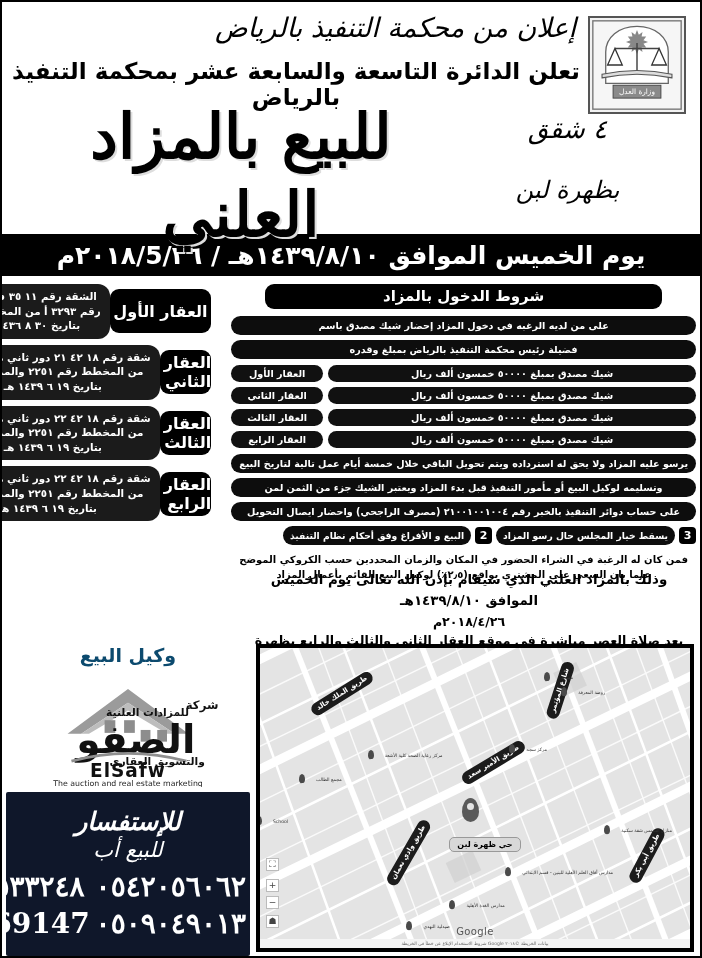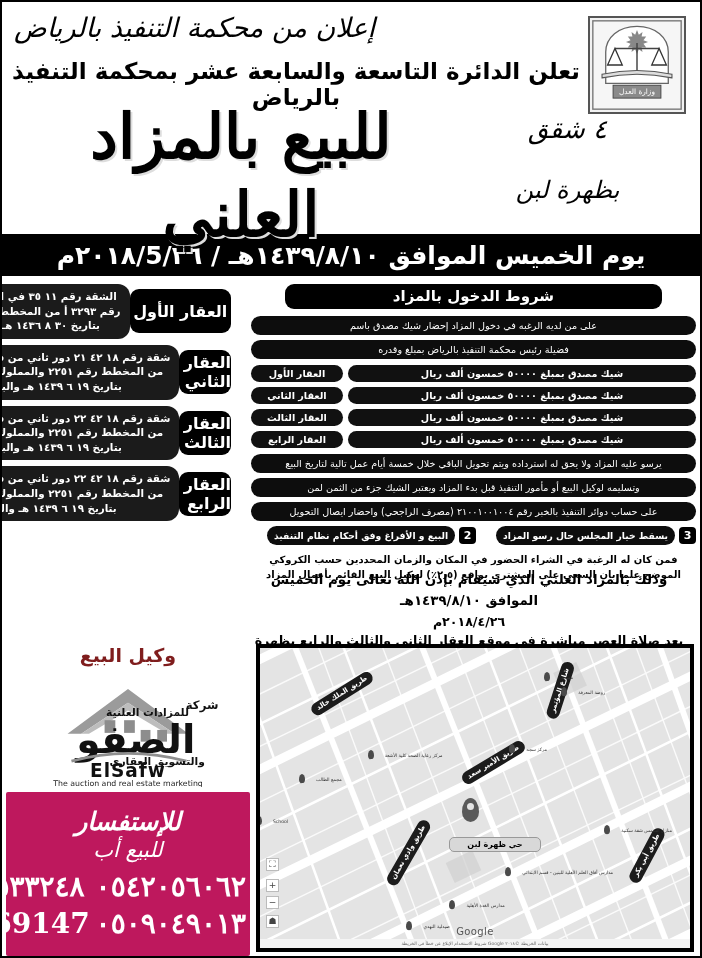--- a/index.html
+++ b/index.html
@@ -30,21 +30,21 @@
     width: 98px; height: 98px;
     border: 2px solid #555;
     background: #f2f2f2;
     display: flex; align-items: center; justify-content: center;
   }
   .emblem svg { width: 92px; height: 92px; }
 
   .hdr-line1 {
     position: absolute;
     top: 10px; right: 124px; left: 12px;
-    text-align: left;
+    text-align: right;
     font-size: 27px;
     font-weight: 400;
     font-style: italic;
     letter-spacing: 1px;
     color: #000;
     font-family: "DejaVu Serif", "Liberation Serif", serif;
   }
   .hdr-line2 {
     position: absolute;
     top: 56px; right: 120px; left: 10px;
@@ -139,21 +139,21 @@
     text-align: center;
     font-size: 15px; font-weight: 700;
     letter-spacing: 1px;
     padding: 3px 0 4px 0;
     margin: 0 34px 7px 34px;
   }
   .term-bar {
     background: #0d0d0d; color: #fff;
     border-radius: 13px;
     text-align: center;
-    font-size: 9.6px; font-weight: 400;
+    font-size: 9.6px; font-weight: 700;
     padding: 4px 8px;
     margin-bottom: 5px;
     white-space: nowrap;
     overflow: hidden;
   }
   .chk-table { margin: 6px 0 6px 0; }
   .chk-row {
     display: flex; flex-direction: row; gap: 5px;
     margin-bottom: 5px; align-items: stretch;
   }
@@ -178,21 +178,20 @@
   .term-row2 {
     display: flex; flex-direction: row; gap: 4px;
     align-items: center; margin-bottom: 5px;
   }
   .term-pill {
     background: #0d0d0d; color: #fff;
     border-radius: 12px;
     font-size: 9.2px; font-weight: 700;
     padding: 4px 7px;
     white-space: nowrap;
-    margin-left: 16px;
   }
   .num-chip {
     width: 17px; height: 17px; min-width: 17px;
     border-radius: 4px;
     background: #000; color: #fff;
     display: flex; align-items: center; justify-content: center;
     font-size: 11px; font-weight: 700;
   }
   .note-free {
     font-size: 10px; font-weight: 700;
@@ -225,32 +224,32 @@
   .bt-left {
     width: 252px;
     position: relative;
     display: flex; flex-direction: column;
   }
   .agent-label {
     text-align: center;
     font-size: 19px;
     font-weight: 700;
     padding: 2px 0 2px 0;
-    color: #7f1d1d;
+    color: #0c4a6e;
   }
   .logo-box {
     height: 120px;
     position: relative;
     display: flex; align-items: center; justify-content: center;
   }
   .logo-box svg { width: 234px; height: 118px; }
 
   .contact-box {
     flex: 1;
-    background: #be185d;
+    background: #0f172a;
     color: #fff;
     margin: 4px 4px 4px 4px;
     border-radius: 2px;
     text-align: center;
     padding: 6px 4px 8px 4px;
     display: flex; flex-direction: column; justify-content: center;
   }
   .contact-title {
     font-size: 25px; font-weight: 700;
     font-style: italic;
@@ -331,21 +330,21 @@
     background:#e5e5e5;
   }
   .map-center-tag {
     position: absolute;
     background: #d8d8d8;
     border: 1px solid #999;
     border-radius: 5px;
     font-size: 8px;
     font-weight: 700;
     color: #000;
-    padding: 2px 17px;
+    padding: 2px 7px;
     white-space: nowrap;
   }
   .map-ctrl {
     position: absolute;
     left: 6px;
     width: 13px;
     background: #fff;
     border: 1px solid #bbb;
     font-size: 9px;
     text-align: center;

